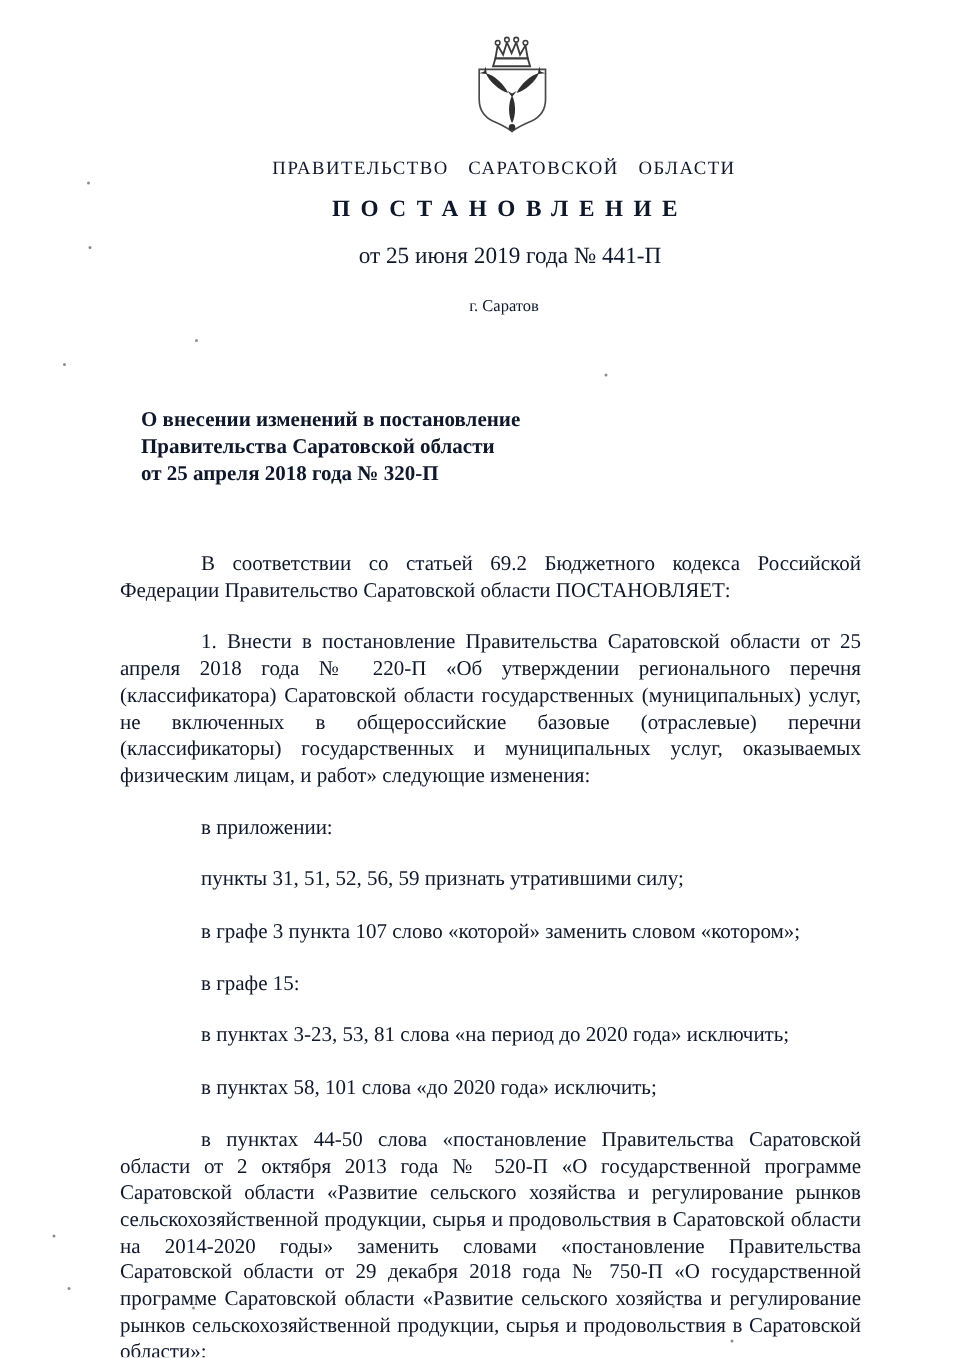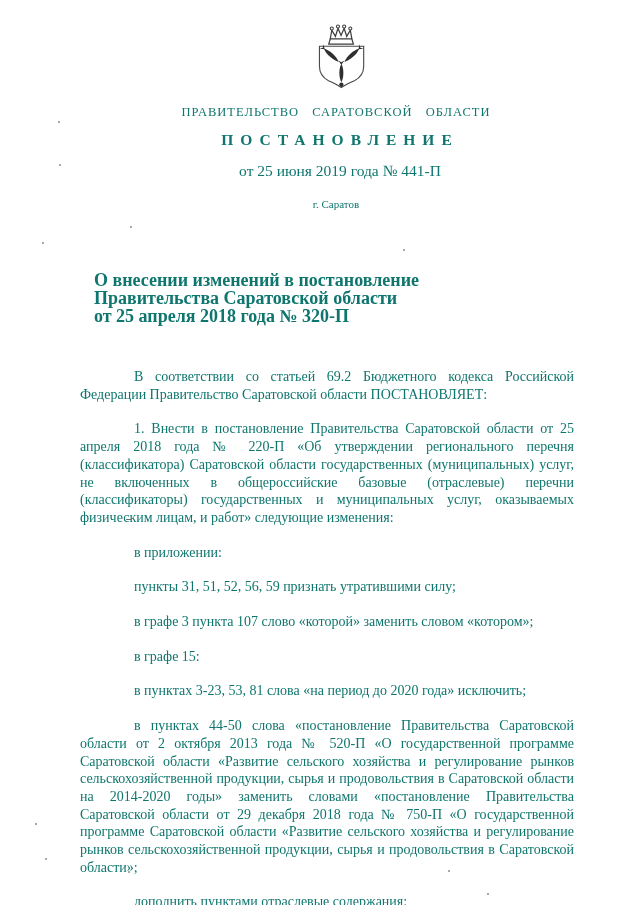--- a/index.html
+++ b/index.html
@@ -3,21 +3,21 @@
 <meta charset="utf-8">
 <style>
   html, body { margin: 0; padding: 0; background: #ffffff; }
   .page {
     position: relative;
     width: 640px;
     height: 905px;
     background: #ffffff;
     overflow: hidden;
     font-family: "Liberation Serif", "DejaVu Serif", serif;
-    color: #0f766e;
+    color: #0f172a;
   }
   .emblem {
     position: absolute;
     left: 303px;
     top: 21px;
     width: 72px;
     height: 72px;
   }
   .authority {
     position: absolute;
@@ -57,21 +57,21 @@
     width: 640px;
     text-align: center;
     font-size: 11px;
   }
   .title {
     position: absolute;
     left: 94px;
     top: 272px;
     width: 420px;
     font-weight: bold;
-    font-size: 18px;
+    font-size: 14px;
     line-height: 17.8px;
   }
   .body-text {
     position: absolute;
     left: 63px;
     top: 351px;
     width: 528px;
     font-size: 14px;
     line-height: 17.7px;
     text-align: justify;
@@ -140,20 +140,21 @@
   </div>
 
   <div class="body-text">
     <p>В соответствии со статьей 69.2 Бюджетного кодекса Российской Федерации Правительство Саратовской области ПОСТАНОВЛЯЕТ:</p>
     <p>1. Внести в постановление Правительства Саратовской области от 25 апреля 2018 года № 220-П «Об утверждении регионального перечня (классификатора) Саратовской области государственных (муниципальных) услуг, не включенных в общероссийские базовые (отраслевые) перечни (классификаторы) государственных и муниципальных услуг, оказываемых физическим лицам, и работ» следующие изменения:</p>
     <p>в приложении:</p>
     <p>пункты 31, 51, 52, 56, 59 признать утратившими силу;</p>
     <p>в графе 3 пункта 107 слово «которой» заменить словом «котором»;</p>
     <p>в графе 15:</p>
     <p>в пунктах 3-23, 53, 81 слова «на период до 2020 года» исключить;</p>
+    <p>в пунктах 58, 101 слова «до 2020 года» исключить;</p>
     <p>в пунктах 44-50 слова «постановление Правительства Саратовской области от 2 октября 2013 года № 520-П «О государственной программе Саратовской области «Развитие сельского хозяйства и регулирование рынков сельскохозяйственной продукции, сырья и продовольствия в Саратовской области на 2014-2020 годы» заменить словами «постановление Правительства Саратовской области от 29 декабря 2018 года № 750-П «О государственной программе Саратовской области «Развитие сельского хозяйства и регулирование рынков сельскохозяйственной продукции, сырья и продовольствия в Саратовской области»;</p>
     <p>дополнить пунктами отраслевые содержания:</p>
   </div>
 
   <div class="dash-artifact"></div>
   <div class="speck" style="left:58px;top:121px"></div>
   <div class="speck" style="left:59px;top:164px"></div>
   <div class="speck" style="left:42px;top:242px"></div>
   <div class="speck" style="left:130px;top:226px"></div>
   <div class="speck" style="left:403px;top:249px"></div>

